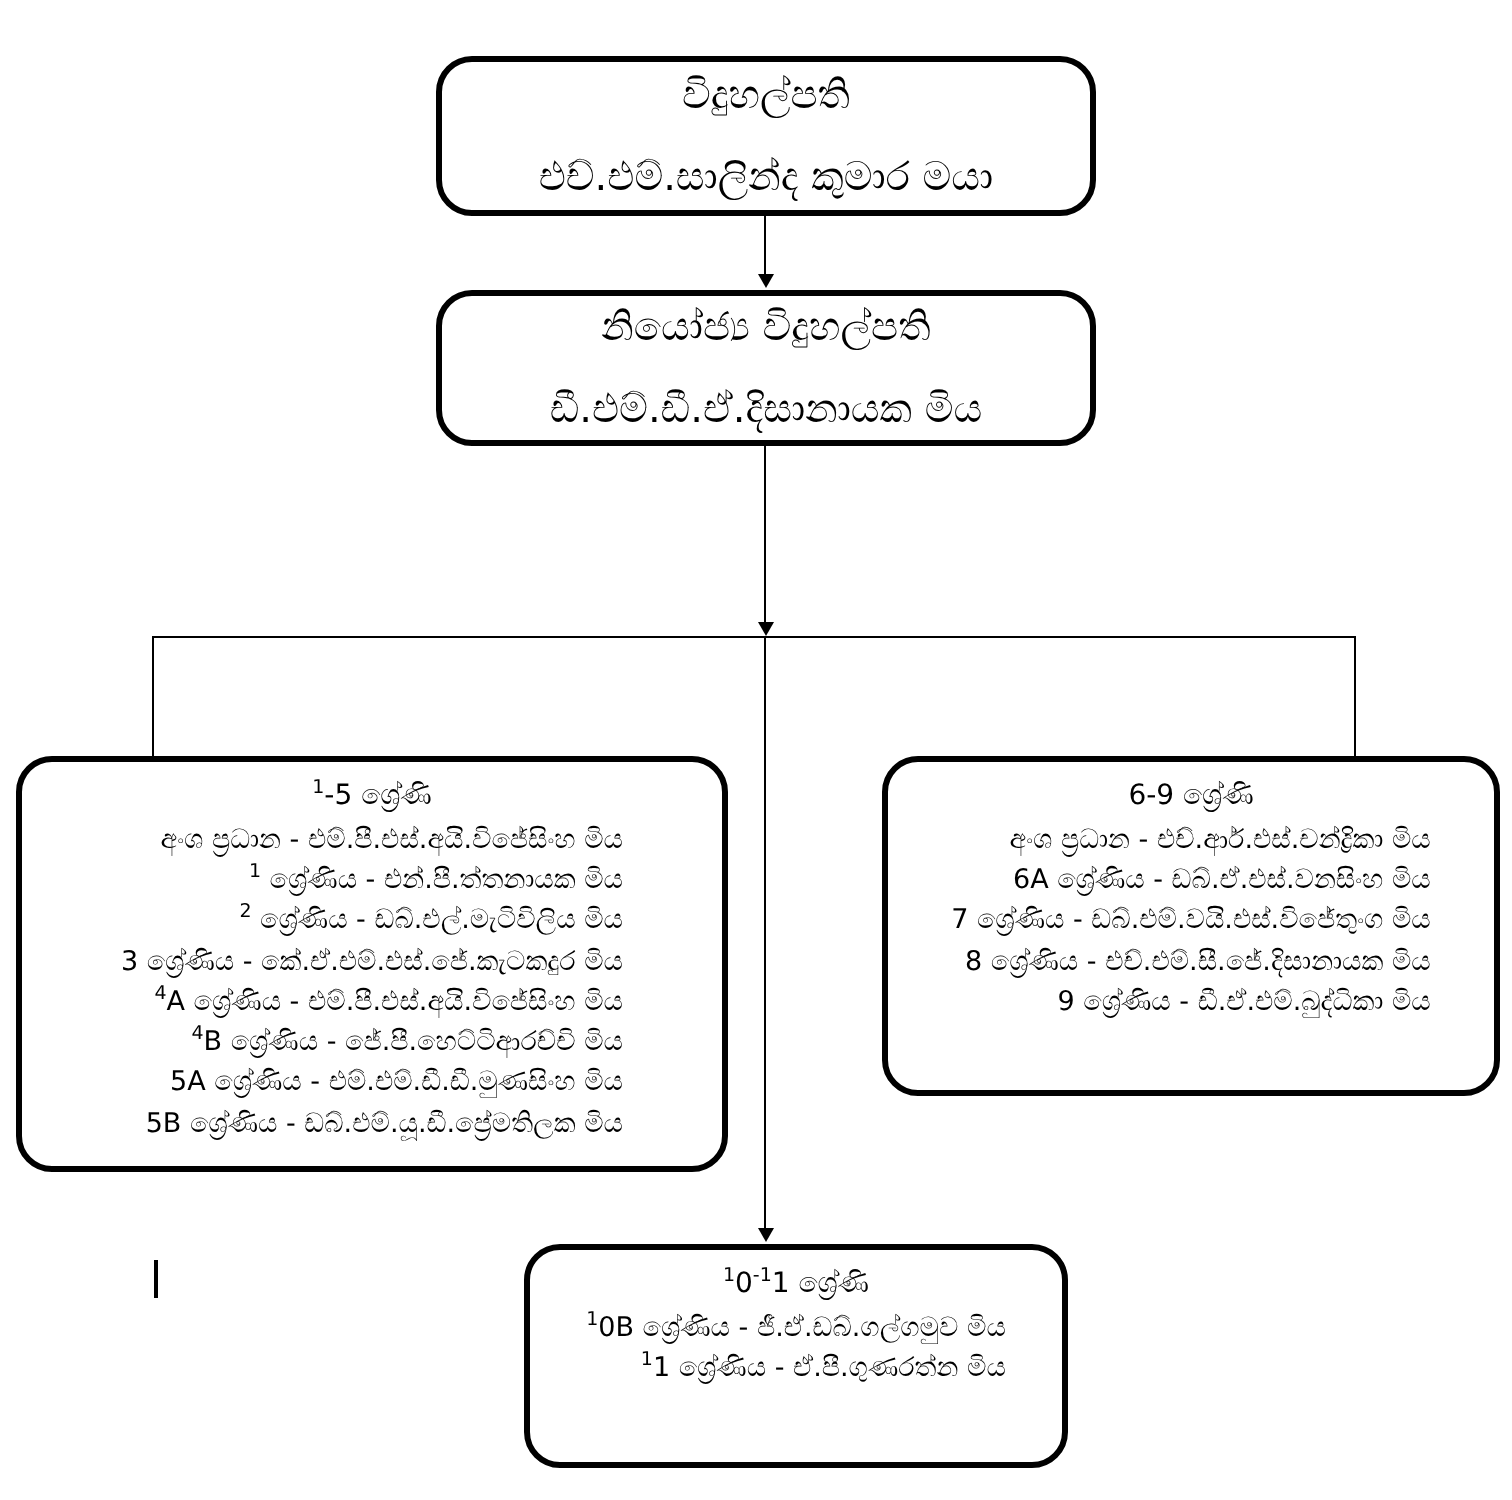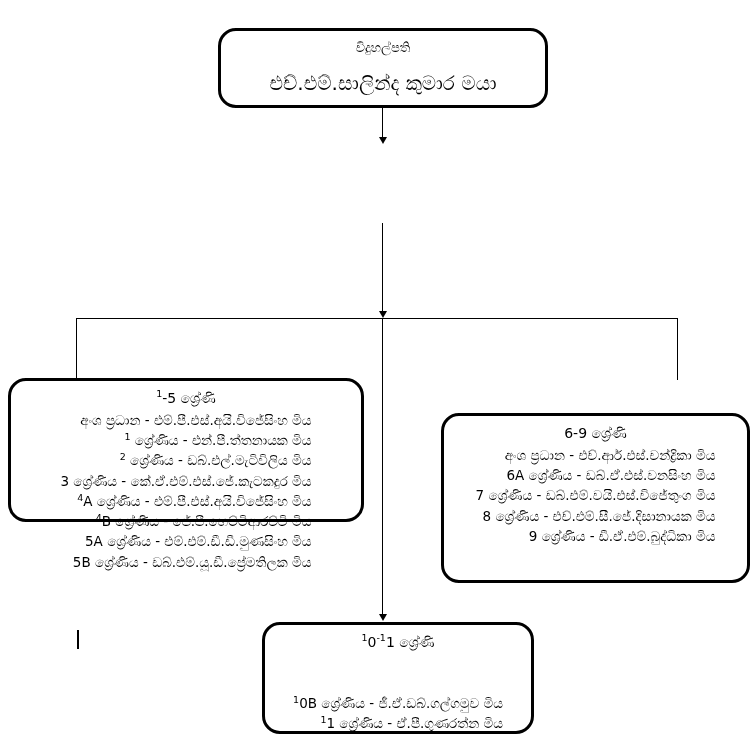--- a/index.html
+++ b/index.html
@@ -39,21 +39,21 @@
     padding-top: 8px;
   }
 
   .node-line {
     display: block;
     white-space: nowrap;
     line-height: 1.35;
   }
 
   
-  .top-line-1 { font-size: 13px; margin-bottom: 14px; }
+  .top-line-1 { font-size: 20px; margin-bottom: 14px; }
   .top-line-2 { font-size: 20px; }
 
   
   .dept-title {
     font-size: 14px;
     margin-bottom: 2px;
     text-align: center;
   }
   .dept-rows {
     display: block;
@@ -102,65 +102,69 @@
 <div id="canvas">
 
   <div class="node" style="left:218px; top:28px; width:330px; height:80px;">
     <span class="node-line top-line-1">විදුහල්පති</span>
     <span class="node-line top-line-2">එච්.එම්.සාලින්ද කුමාර මයා</span>
   </div>
 
   <div class="vline" style="left:382px; top:108px; height:30px;"></div>
   <div class="arrow-head" style="left:379px; top:137px;"></div>
 
+  <div class="node" style="left:218px; top:145px; width:330px; height:78px;">
+    <span class="node-line top-line-1">නියෝජ්‍ය විදුහල්පති</span>
+    <span class="node-line top-line-2">ඩී.එම්.ඩී.ඒ.දිසානායක මිය</span>
+  </div>
 
   <div class="vline" style="left:382px; top:223px; height:88px;"></div>
   <div class="arrow-head" style="left:379px; top:311px;"></div>
 
   <div class="hline" style="left:76px; top:318px; width:602px;"></div>
 
   <div class="vline" style="left:76px; top:318px; height:62px;"></div>
 
   <div class="vline" style="left:677px; top:318px; height:62px;"></div>
 
   <div class="vline" style="left:382px; top:318px; height:297px;"></div>
   <div class="arrow-head" style="left:379px; top:614px;"></div>
 
-  <div class="node listbox" style="left:8px; top:378px; width:356px; height:144px;">
+  <div class="node listbox" style="left:8px; top:378px; width:356px; height:208px;">
     <span class="node-line dept-title">
       <span class="sup">1</span><span>-5 ශ්‍රේණි</span>
     </span>
     <span class="dept-rows">
       <span class="dept-row"><span class="sup"></span><span>අංශ ප්‍රධාන  - </span><span>එම්.පී.එස්.අයි.විජේසිංහ මිය</span></span>
       <span class="dept-row"><span class="sup">1</span><span> ශ්‍රේණිය  - </span><span>එන්.පී.ත්තනායක මිය</span></span>
       <span class="dept-row"><span class="sup">2</span><span> ශ්‍රේණිය  - </span><span>ඩබ්.එල්.මැටිවිලිය මිය</span></span>
       <span class="dept-row"><span class="sup"></span><span>3 ශ්‍රේණිය  - </span><span>කේ.ඒ.එම්.එස්.ජේ.කැටකදුර මිය</span></span>
       <span class="dept-row"><span class="sup">4</span><span>A ශ්‍රේණිය - </span><span>එම්.පී.එස්.අයි.විජේසිංහ මිය</span></span>
       <span class="dept-row"><span class="sup">4</span><span>B  ශ්‍රේණිය - </span><span>ජේ.පී.හෙට්ටිආරච්චි මිය</span></span>
       <span class="dept-row"><span class="sup"></span><span>5A ශ්‍රේණිය - </span><span>එම්.එම්.ඩී.ඩී.මුණසිංහ මිය</span></span>
       <span class="dept-row"><span class="sup"></span><span>5B ශ්‍රේණිය - </span><span>ඩබ්.එම්.යූ.ඩී.ප්‍රේමතිලක මිය</span></span>
     </span>
   </div>
 
-  <div class="node listbox" style="left:441px; top:378px; width:309px; height:170px;margin-top:35px;">
+  <div class="node listbox" style="left:441px; top:378px; width:309px; height:170px;">
     <span class="node-line dept-title">
       <span class="sup"></span><span>6-9 ශ්‍රේණි</span>
     </span>
     <span class="dept-rows">
       <span class="dept-row"><span class="sup"></span><span>අංශ ප්‍රධාන - </span><span>එච්.ආර්.එස්.චන්ද්‍රිකා මිය</span></span>
       <span class="dept-row"><span class="sup"></span><span>6A ශ්‍රේණිය - </span><span>ඩබ්.ඒ.එස්.වනසිංහ මිය</span></span>
       <span class="dept-row"><span class="sup"></span><span>7 ශ්‍රේණිය   - </span><span>ඩබ්.එම්.වයි.එස්.විජේතුංග මිය</span></span>
       <span class="dept-row"><span class="sup"></span><span>8 ශ්‍රේණිය    - </span><span>එච්.එම්.සී.ජේ.දිසානායක මිය</span></span>
       <span class="dept-row"><span class="sup"></span><span>9 ශ්‍රේණිය    - </span><span>ඩී.ඒ.එම්.බුද්ධිකා මිය</span></span>
     </span>
   </div>
 
   <div class="stray-mark" style="left:77px; top:630px; height:19px;"></div>
 
-  <div class="node listbox" style="left:262px; top:622px; width:272px; height:112px;gap:39px;">
+  <div class="node listbox" style="left:262px; top:622px; width:272px; height:112px;">
     <span class="node-line dept-title">
       <span class="sup">1</span><span>0</span><span class="sup">-1</span><span>1 ශ්‍රේණි</span>
     </span>
     <span class="dept-rows">
       <span class="dept-row"><span class="sup">1</span><span>0B ශ්‍රේණිය - </span><span>ජී.ඒ.ඩබ්.ගල්ගමුව මිය</span></span>
       <span class="dept-row"><span class="sup">1</span><span>1 ශ්‍රේණිය   - </span><span>ඒ.පී.ගුණරත්න මිය</span></span>
     </span>
   </div>
 
 </div>

